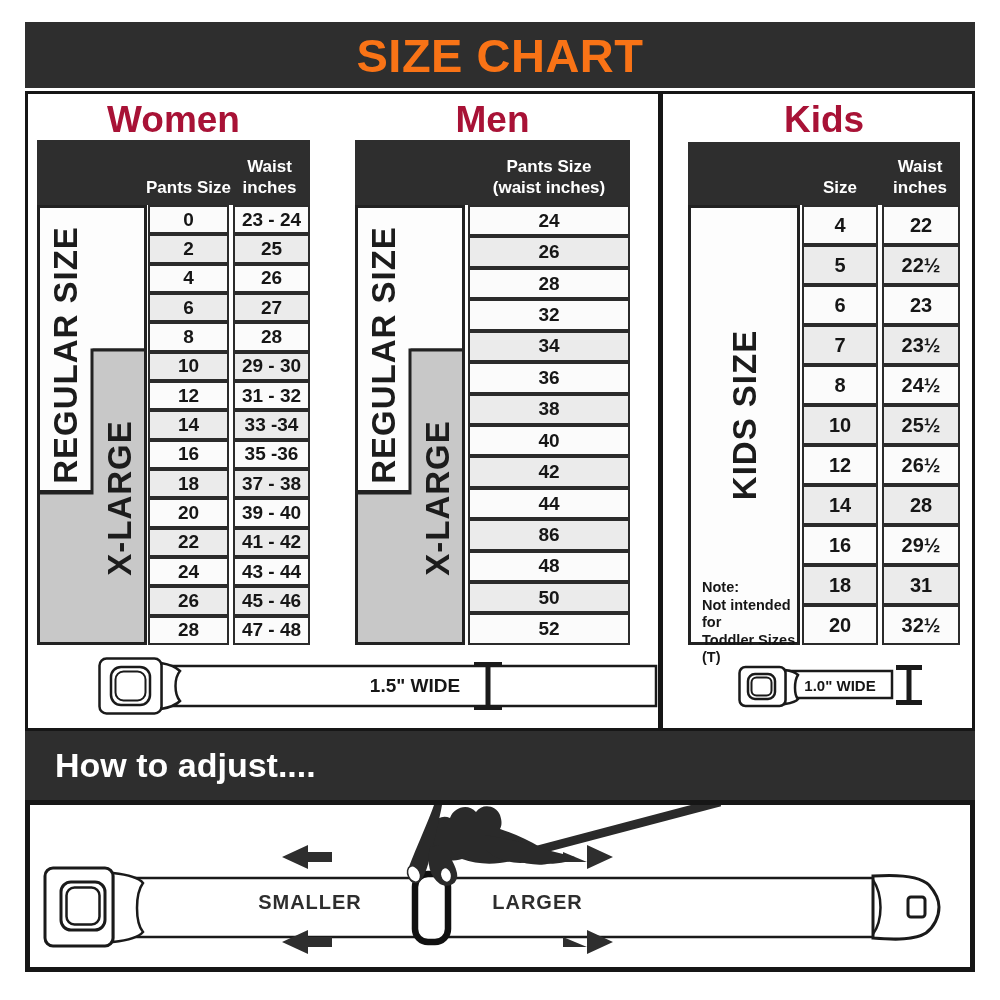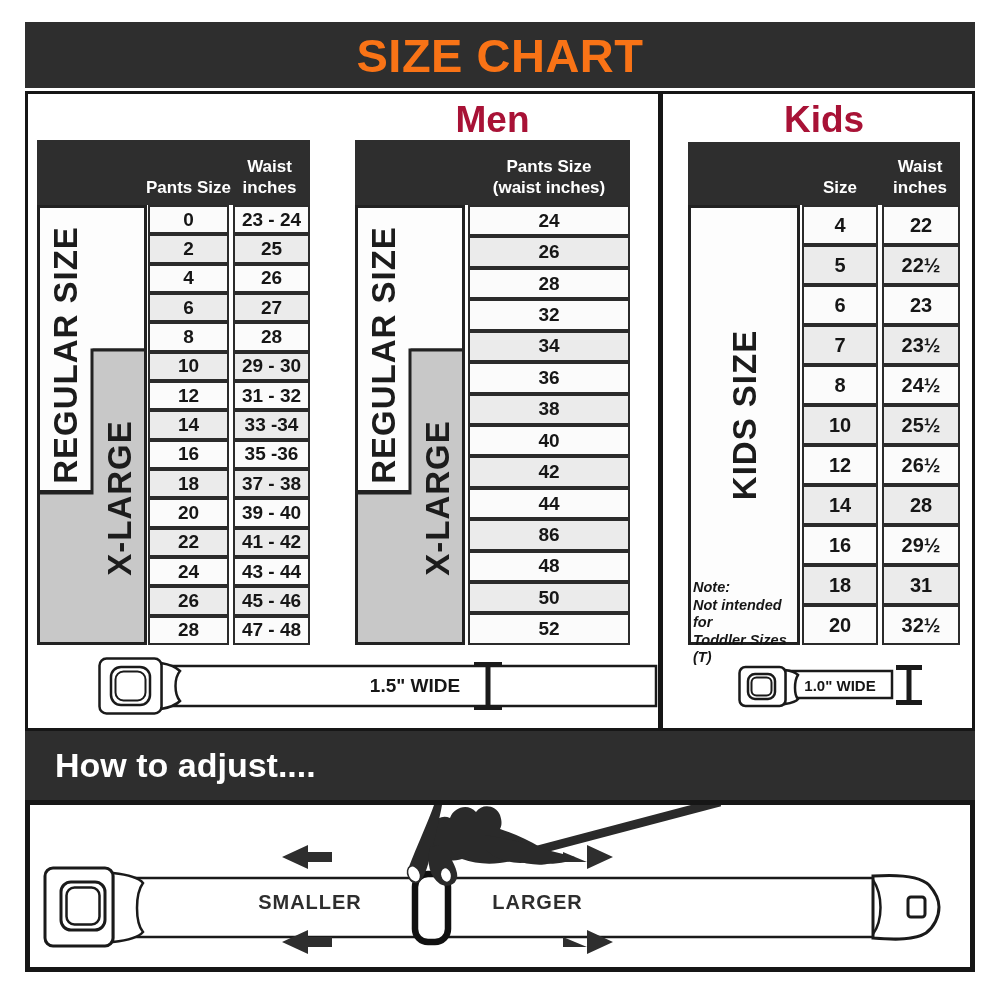--- a/index.html
+++ b/index.html
@@ -35,22 +35,22 @@
   }
   .col-stack { position:absolute; top:0; height:440px; display:flex; flex-direction:column; }
   .cell {
     flex:1; box-sizing:border-box; border:2.5px solid #2b2b2b; background:#fbfbfb;
     display:flex; align-items:center; justify-content:center;
     font-size:19px; font-weight:bold; color:#161616;
   }
   .cell.alt { background:#ebebeb; }
   .kids-cell { font-size:20px; }
   .note-block {
-    position:absolute; left:5px; top:374px; width:104px;
-    font-size:14.5px; font-weight:600; line-height:17.5px; color:#161616;font-style:italic;
+    position:absolute; left:14px; top:374px; width:104px;
+    font-size:14.5px; font-weight:600; line-height:17.5px; color:#161616;
   }
   .belt-label { position:absolute; text-align:center; font-weight:bold; color:#161616; }
   
   .adjust-bar {
     position:absolute; left:25px; top:731px; width:950px; height:69px;
     background:#2e2e2e; color:#fff; font-size:34px; font-weight:bold;
     line-height:69px; padding-left:30px; box-sizing:border-box;
   }
   
   .bottom-box {
@@ -64,20 +64,21 @@
 </style>
 </head>
 <body>
 
 <div class="canvas">
 
   <div class="title-bar">SIZE CHART</div>
 
   <div class="main-box">
 
+    <div class="section-title" style="left:9px;width:273px;">Women</div>
     <div class="tbl-header" style="left:9px;top:46px;width:273px;height:65px;">
       <div class="hdr-label" style="left:103px;bottom:7px;width:97px;">Pants Size</div>
       <div class="hdr-label" style="left:192px;bottom:7px;width:81px;">
         <span>Waist</span><br>
         <span>inches</span>
       </div>
     </div>
     <div class="tbl-body" style="left:9px;top:111px;width:273px;height:440px;">
       <svg class="label-svg" width="110" height="440" viewBox="0 0 110 440">
         <path d="M1.5,1.5 H108.5 V145 H57 V286.5 H1.5 Z" fill="#fdfdfd" stroke="#222" stroke-width="3"></path>

